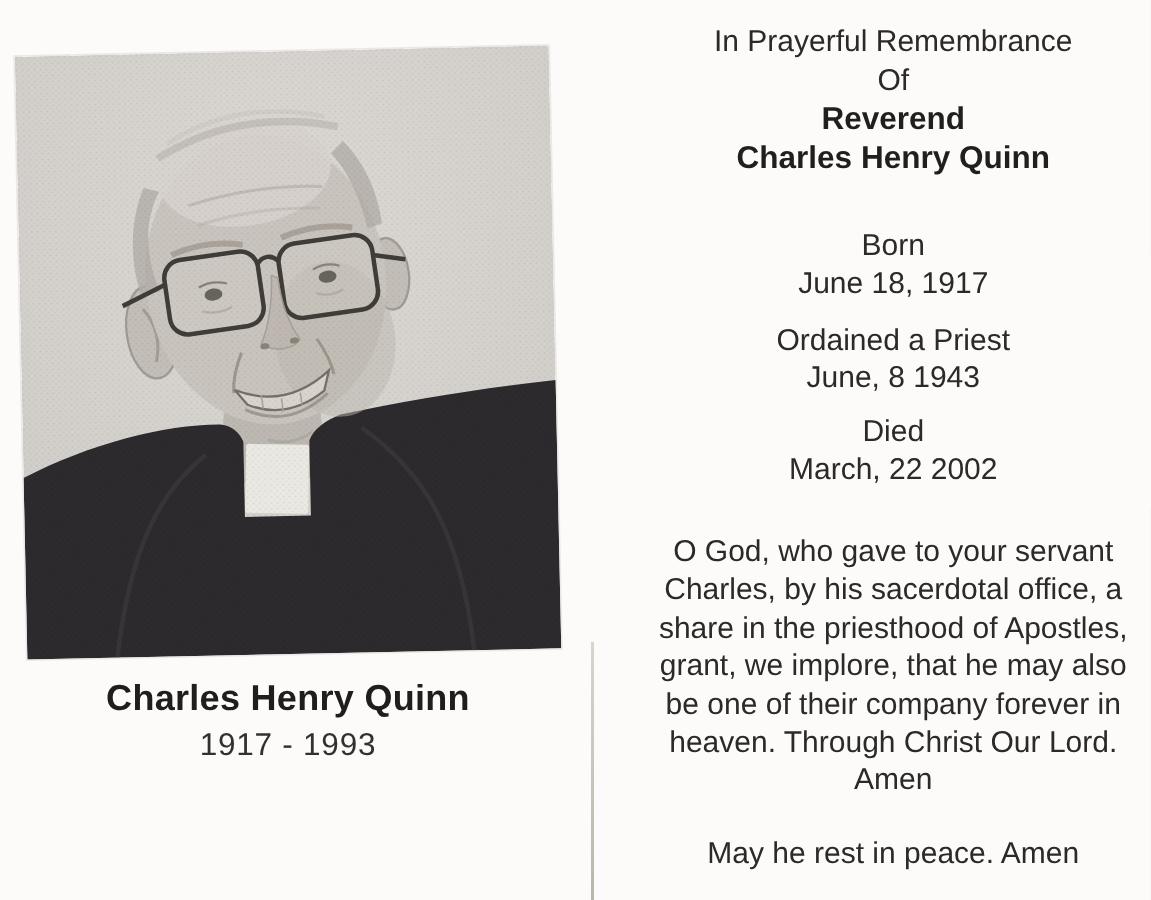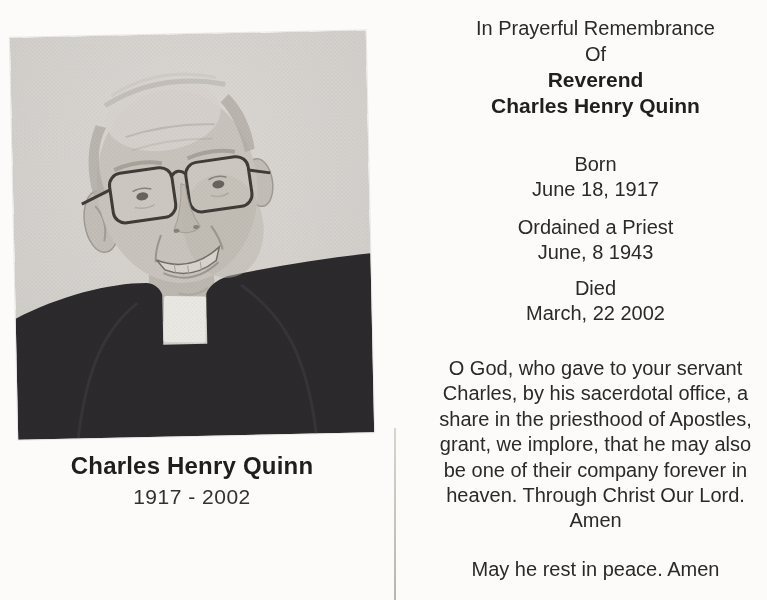--- a/index.html
+++ b/index.html
@@ -136,21 +136,21 @@
 
         <path d="M150,258 Q165,265 180,257" stroke="#a39d94" stroke-width="2" fill="none" opacity="0.5"></path>
       </g>
 
       <rect width="356" height="402" fill="url(#ht)"></rect>
     </svg>
   </div>
 
   <div class="caption">
     <div class="name">Charles Henry Quinn</div>
-    <div class="years">1917 - 2002</div>
+    <div class="years">1917 - 1993</div>
   </div>
 
   <div class="right-col">
 
     <div class="r-header">
       <div>In Prayerful Remembrance</div>
       <div>Of</div>
       <div class="bold">Reverend</div>
       <div class="bold">Charles Henry Quinn</div>
     </div>

